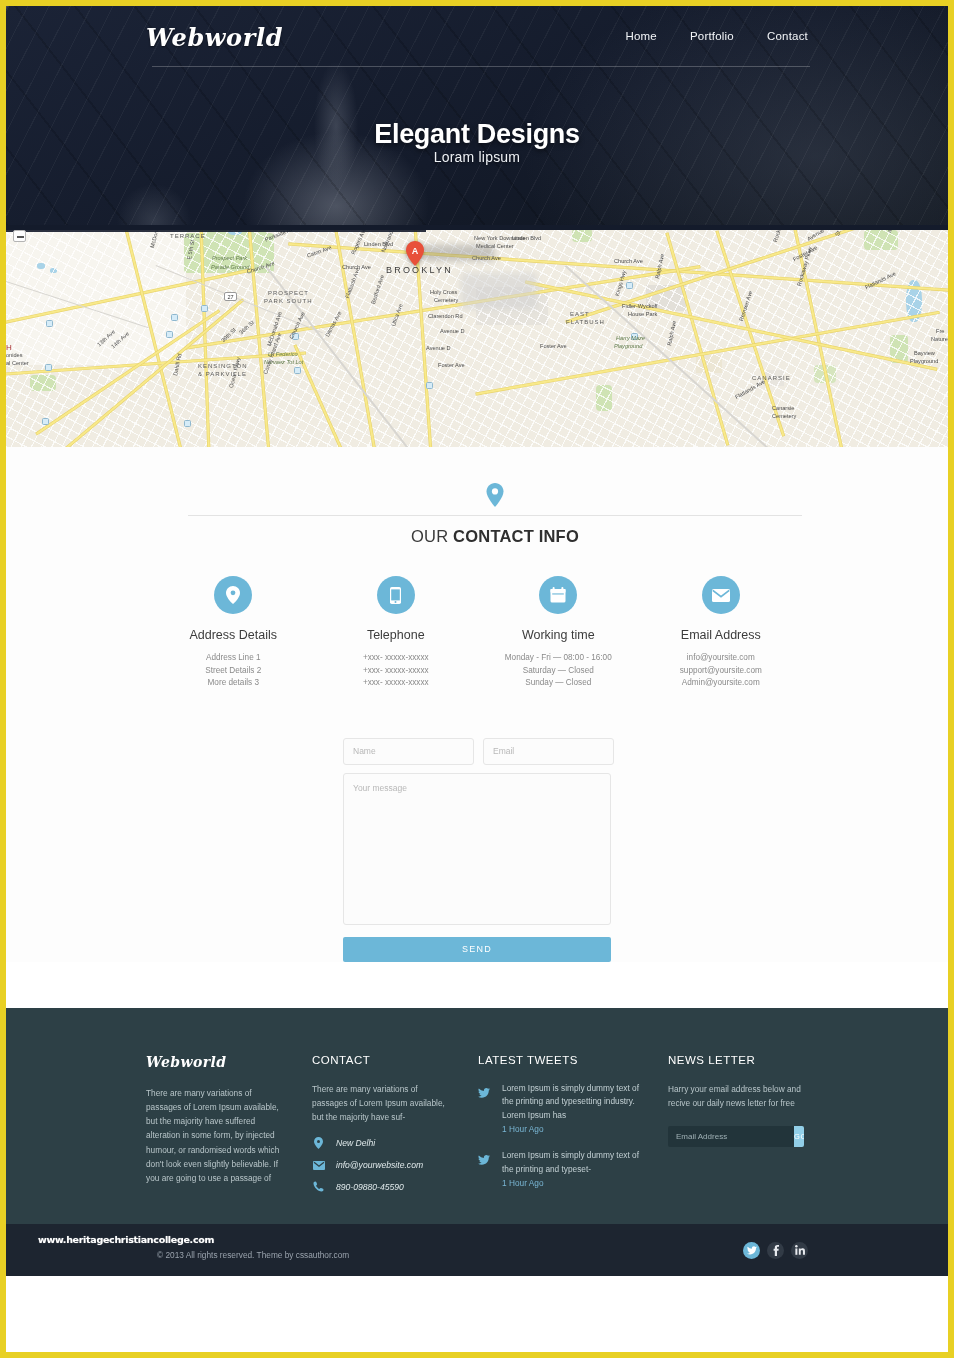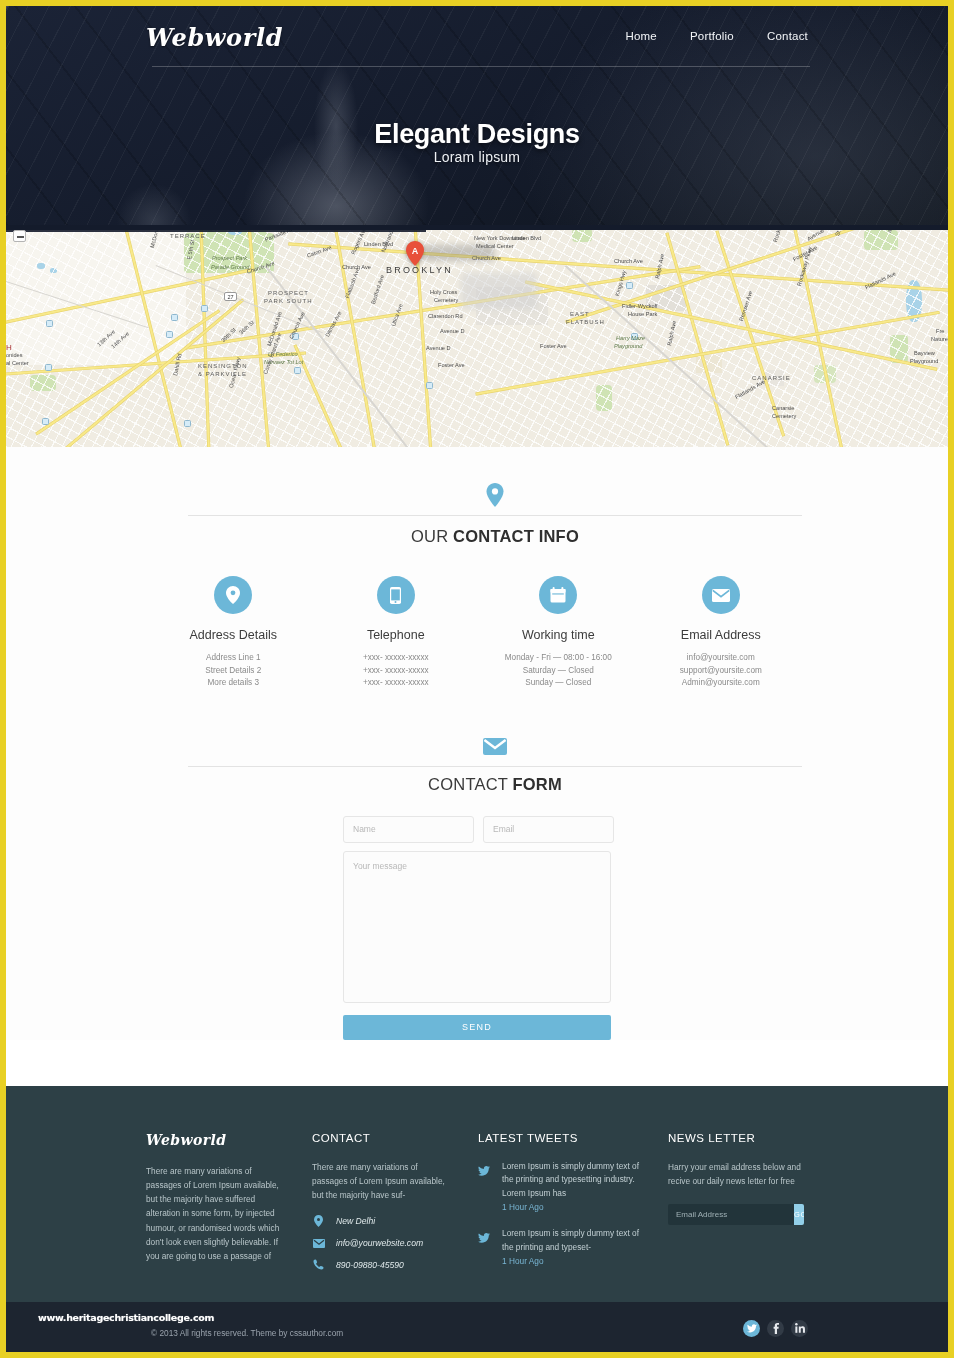--- a/index.html
+++ b/index.html
@@ -211,21 +211,21 @@
   .botbar {
     background:#1d2530; height:52px; position:relative;
   }
   .watermark {
     position:absolute; left:32px; top:10px;
     color:#ffffff; font-size:9.5px; font-weight:bold;
     letter-spacing:-.3px; font-family:"DejaVu Sans", sans-serif;
     text-shadow:0 0 1px rgba(255,255,255,.5);
   }
   .copy {
-    position:absolute; left:145px; top:26px;
+    position:absolute; left:151px; top:26px;
     color:#9aa3ad; font-size:8.3px;
   }
   .socials {
     position:absolute; right:140px; top:18px; display:flex; gap:7px;
   }
   .soc {
     width:17px; height:17px; border-radius:50%;
     background:#323b46; display:flex; align-items:center; justify-content:center;
   }
   .soc.tw { background:#6cb7d8; }
@@ -478,32 +478,20 @@
         </div>
         <div class="info-h">Email Address</div>
         <div class="info-line">info@yoursite.com</div>
         <div class="info-line">support@yoursite.com</div>
         <div class="info-line">Admin@yoursite.com</div>
       </div>
 
     </div>
 
     <div class="form-wrap">
-      <div class="sec-head">
-        <div class="sec-rule"></div>
-        <span class="sec-badge">
-          <svg width="24" height="17" viewBox="0 0 24 17">
-            <rect x="0" y="0" width="24" height="17" rx="2" fill="#6cb7d8"></rect>
-            <path d="M1.4 2 L12 10 L22.6 2" stroke="#ffffff" stroke-width="2.4" fill="none"></path>
-          </svg>
-        </span>
-        <div class="sec-title">
-          <span>CONTACT </span><b>FORM</b>
-        </div>
-      </div>
 
       <div class="form-box">
         <div class="form-top">
           <input class="fld" type="text" placeholder="Name" style="">
           <input class="fld" type="text" placeholder="Email" style="">
         </div>
         <textarea class="area" placeholder="Your message" style=""></textarea>
         <button class="send">SEND</button>
       </div>
     </div>

